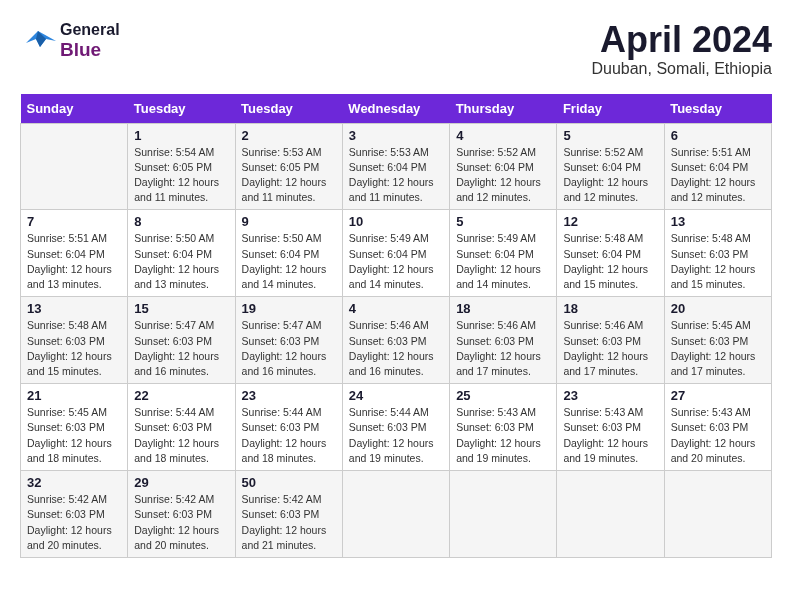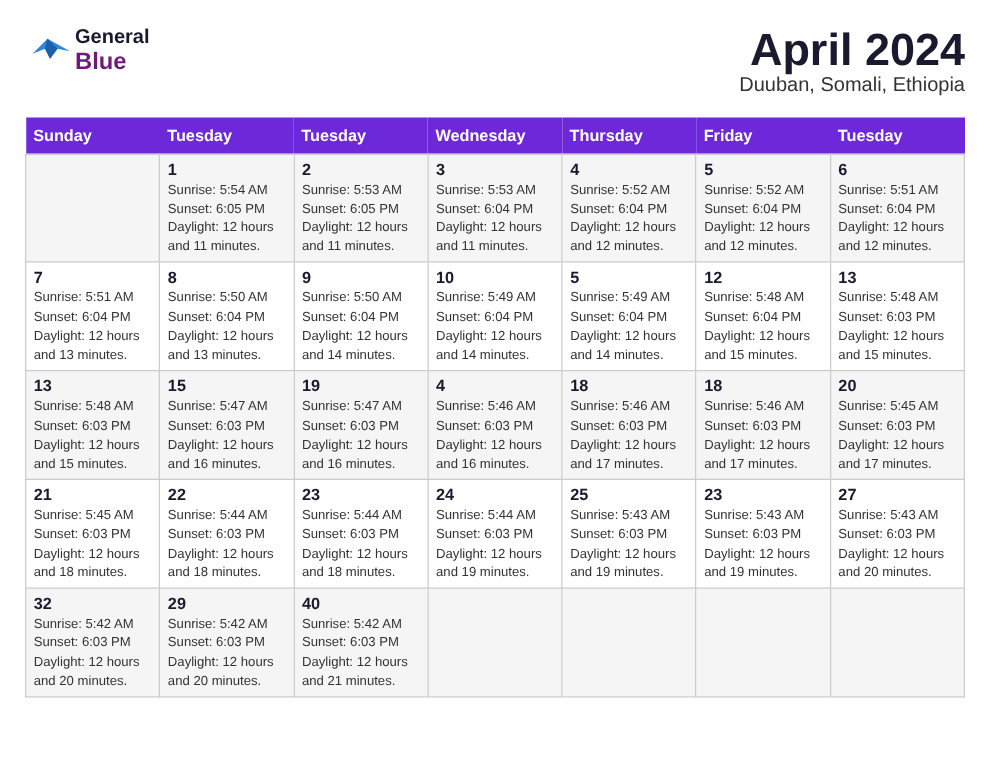--- a/index.html
+++ b/index.html
@@ -229,21 +229,21 @@
       <tr>
         <td>
           <div class="day-num">32</div>
           <div class="day-info">Sunrise: 5:42 AM<br>Sunset: 6:03 PM<br>Daylight: 12 hours<br>and 20 minutes.</div>
         </td>
         <td>
           <div class="day-num">29</div>
           <div class="day-info">Sunrise: 5:42 AM<br>Sunset: 6:03 PM<br>Daylight: 12 hours<br>and 20 minutes.</div>
         </td>
         <td>
-          <div class="day-num">40</div>
+          <div class="day-num">50</div>
           <div class="day-info">Sunrise: 5:42 AM<br>Sunset: 6:03 PM<br>Daylight: 12 hours<br>and 21 minutes.</div>
         </td>
         <td></td>
         <td></td>
         <td></td>
         <td></td>
       </tr>
     </tbody>
 </table>
 

